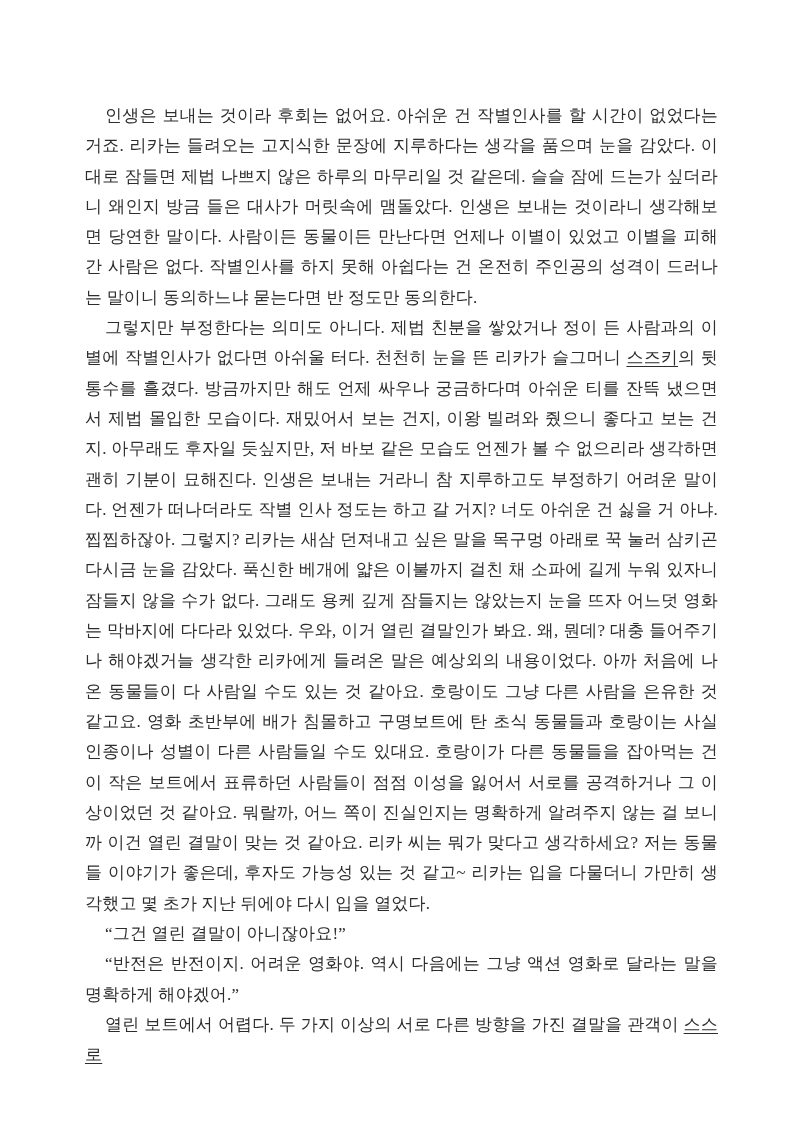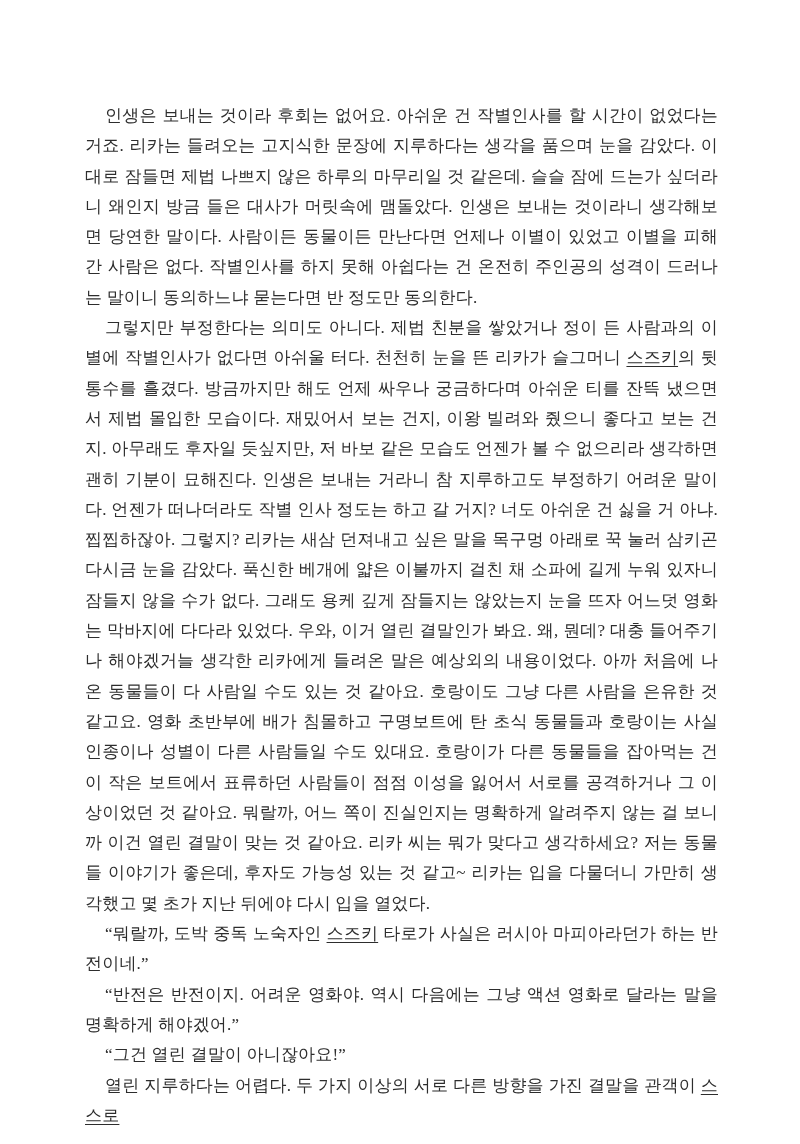--- a/index.html
+++ b/index.html
@@ -39,22 +39,21 @@
 </head>
 <body>
 
 <div class="page">
   <div class="doc-text">
 
     <p><span>인생은 보내는 것이라 후회는 없어요. 아쉬운 건 작별인사를 할 시간이 없었다는 거죠. 리카는 들려오는 고지식한 문장에 지루하다는 생각을 품으며 눈을 감았다. 이대로 잠들면 제법 나쁘지 않은 하루의 마무리일 것 같은데. 슬슬 잠에 드는가 싶더라니 왜인지 방금 들은 대사가 머릿속에 맴돌았다. 인생은 보내는 것이라니 생각해보면 당연한 말이다. 사람이든 동물이든 만난다면 언제나 이별이 있었고 이별을 피해간 사람은 없다. 작별인사를 하지 못해 아쉽다는 건 온전히 주인공의 성격이 드러나는 말이니 동의하느냐 묻는다면 반 정도만 동의한다.</span></p>
 
     <p><span>그렇지만 부정한다는 의미도 아니다. 제법 친분을 쌓았거나 정이 든 사람과의 이별에 작별인사가 없다면 아쉬울 터다. 천천히 눈을 뜬 리카가 슬그머니 </span><span class="u">스즈키</span><span>의 뒷통수를 흘겼다. 방금까지만 해도 언제 싸우나 궁금하다며 아쉬운 티를 잔뜩 냈으면서 제법 몰입한 모습이다. 재밌어서 보는 건지, 이왕 빌려와 줬으니 좋다고 보는 건지. 아무래도 후자일 듯싶지만, 저 바보 같은 모습도 언젠가 볼 수 없으리라 생각하면 괜히 기분이 묘해진다. 인생은 보내는 거라니 참 지루하고도 부정하기 어려운 말이다. 언젠가 떠나더라도 작별 인사 정도는 하고 갈 거지? 너도 아쉬운 건 싫을 거 아냐. 찝찝하잖아. 그렇지? 리카는 새삼 던져내고 싶은 말을 목구멍 아래로 꾹 눌러 삼키곤 다시금 눈을 감았다. 푹신한 베개에 얇은 이불까지 걸친 채 소파에 길게 누워 있자니 잠들지 않을 수가 없다. 그래도 용케 깊게 잠들지는 않았는지 눈을 뜨자 어느덧 영화는 막바지에 다다라 있었다. 우와, 이거 열린 결말인가 봐요. 왜, 뭔데? 대충 들어주기나 해야겠거늘 생각한 리카에게 들려온 말은 예상외의 내용이었다. 아까 처음에 나온 동물들이 다 사람일 수도 있는 것 같아요. 호랑이도 그냥 다른 사람을 은유한 것 같고요. 영화 초반부에 배가 침몰하고 구명보트에 탄 초식 동물들과 호랑이는 사실 인종이나 성별이 다른 사람들일 수도 있대요. 호랑이가 다른 동물들을 잡아먹는 건 이 작은 보트에서 표류하던 사람들이 점점 이성을 잃어서 서로를 공격하거나 그 이상이었던 것 같아요. 뭐랄까, 어느 쪽이 진실인지는 명확하게 알려주지 않는 걸 보니까 이건 열린 결말이 맞는 것 같아요. 리카 씨는 뭐가 맞다고 생각하세요? 저는 동물들 이야기가 좋은데, 후자도 가능성 있는 것 같고~ 리카는 입을 다물더니 가만히 생각했고 몇 초가 지난 뒤에야 다시 입을 열었다.</span></p>
 
-    <p><span>“뭐랄까, 도박 중독 노숙자인 </span><span class="u">스즈키</span><span> 타로가 사실은 러시아 마피아라던가 하는 반전이네.”</span></p>
+
+    <p><span>“그건 열린 결말이 아니잖아요!”</span></p>
 
     <p><span>“반전은 반전이지. 어려운 영화야. 역시 다음에는 그냥 액션 영화로 달라는 말을 명확하게 해야겠어.”</span></p>
 
-    <p><span>“그건 열린 결말이 아니잖아요!”</span></p>
-
-    <p><span>열린 지루하다는 어렵다. 두 가지 이상의 서로 다른 방향을 가진 결말을 관객이 </span><span class="u">스스로</span></p>
+    <p><span>열린 보트에서 어렵다. 두 가지 이상의 서로 다른 방향을 가진 결말을 관객이 </span><span class="u">스스로</span></p>
 
   </div>
 </div>
 
 </body></html>

